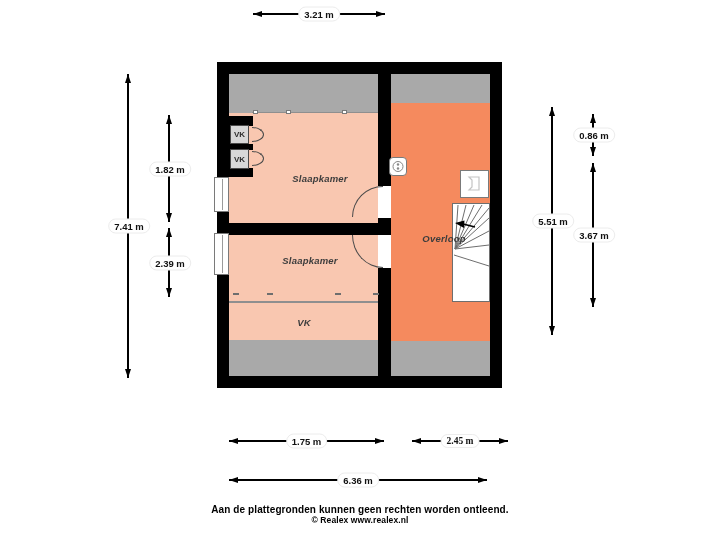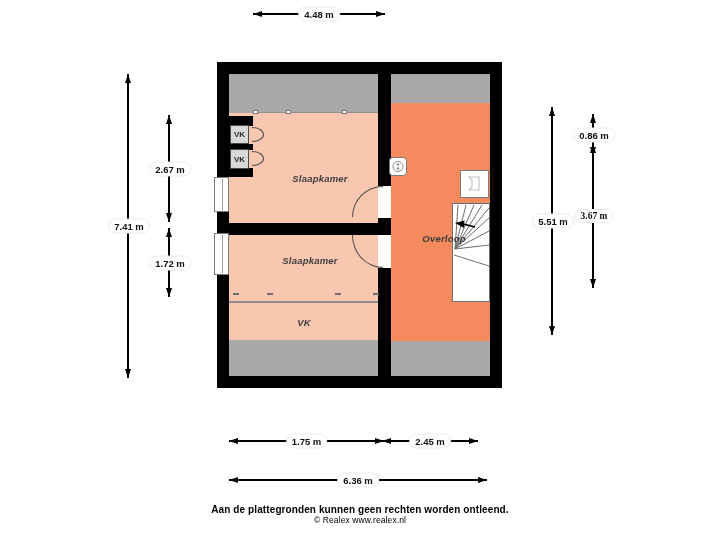--- a/index.html
+++ b/index.html
@@ -56,21 +56,21 @@
   .dim-v::after{content:"";position:absolute;bottom:0;left:-4.5px;
       border-left:3.5px solid transparent;border-right:3.5px solid transparent;border-top:9px solid #000;}
   .dim-label{position:absolute;left:50%;top:50%;transform:translate(-50%,-50%);
       background:#fff;border:1px solid #ececec;border-radius:8px;padding:1px 5px;
       font-size:9.5px;font-weight:700;color:#111;white-space:nowrap;}
   .dim-h .dim-label{top:-1px;}
 
   
   .footer{position:absolute;left:0;right:0;text-align:center;color:#000;}
   .footer-line1{top:504px;font-size:10px;font-weight:700;letter-spacing:.1px;}
-  .footer-line2{top:515px;font-size:8.5px;font-weight:400;letter-spacing:.1px;}
+  .footer-line2{top:515px;font-size:8.5px;font-weight:700;letter-spacing:.1px;}
 </style>
 </head>
 <body>
 
 <div class="stage">
 
   <div class="abs outer-wall"></div>
 
   <div class="room r-gray" style="left:229px;top:74px;width:149px;height:39px;"></div>
   <div class="room r-pink" style="left:229px;top:113px;width:149px;height:110px;"></div>
@@ -150,47 +150,47 @@
       </g>
     </svg>
   </div>
 
   <div class="room-label" style="left:320px;top:178px;">Slaapkamer</div>
   <div class="room-label" style="left:310px;top:260px;">Slaapkamer</div>
   <div class="room-label" style="left:304px;top:322px;">VK</div>
   <div class="room-label" style="left:444px;top:238px;">Overloop</div>
 
   <div class="dim-h" style="left:253px;top:13px;width:132px;">
-    <span class="dim-label">4.48 m</span>
+    <span class="dim-label">3.21 m</span>
   </div>
 
   <div class="dim-v" style="left:127px;top:74px;height:304px;">
     <span class="dim-label">7.41 m</span>
   </div>
   <div class="dim-v" style="left:168px;top:115px;height:107px;">
-    <span class="dim-label">2.67 m</span>
+    <span class="dim-label">1.82 m</span>
   </div>
   <div class="dim-v" style="left:168px;top:228px;height:69px;">
-    <span class="dim-label">1.72 m</span>
+    <span class="dim-label">2.39 m</span>
   </div>
 
   <div class="dim-v" style="left:551px;top:107px;height:228px;">
     <span class="dim-label">5.51 m</span>
   </div>
   <div class="dim-v" style="left:592px;top:114px;height:42px;text-align:right;">
     <span class="dim-label">0.86 m</span>
   </div>
-  <div class="dim-v" style="left:592px;top:144px;height:144px;font-family:Liberation Serif, serif;">
+  <div class="dim-v" style="left:592px;top:163px;height:144px;">
     <span class="dim-label">3.67 m</span>
   </div>
 
   <div class="dim-h" style="left:229px;top:440px;width:155px;">
     <span class="dim-label">1.75 m</span>
   </div>
-  <div class="dim-h" style="left:382px;top:440px;width:96px;">
+  <div class="dim-h" style="left:412px;top:440px;width:96px;font-family:Liberation Serif, serif;">
     <span class="dim-label">2.45 m</span>
   </div>
   <div class="dim-h" style="left:229px;top:479px;width:258px;">
     <span class="dim-label">6.36 m</span>
   </div>
 
   <div class="footer footer-line1">Aan de plattegronden kunnen geen rechten worden ontleend.</div>
   <div class="footer footer-line2">© Realex www.realex.nl</div>
 
 </div>

